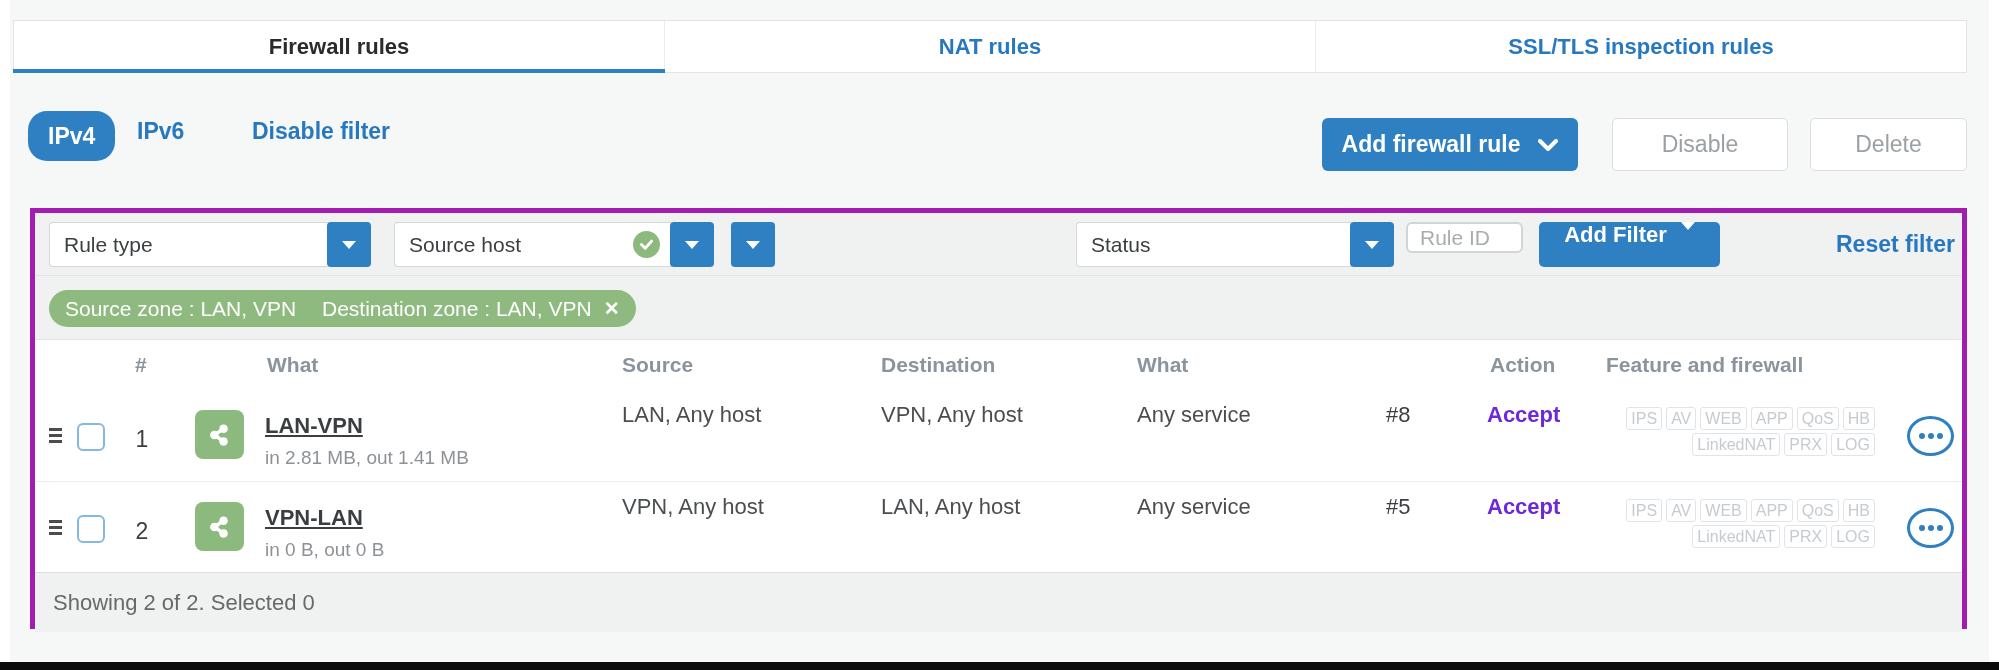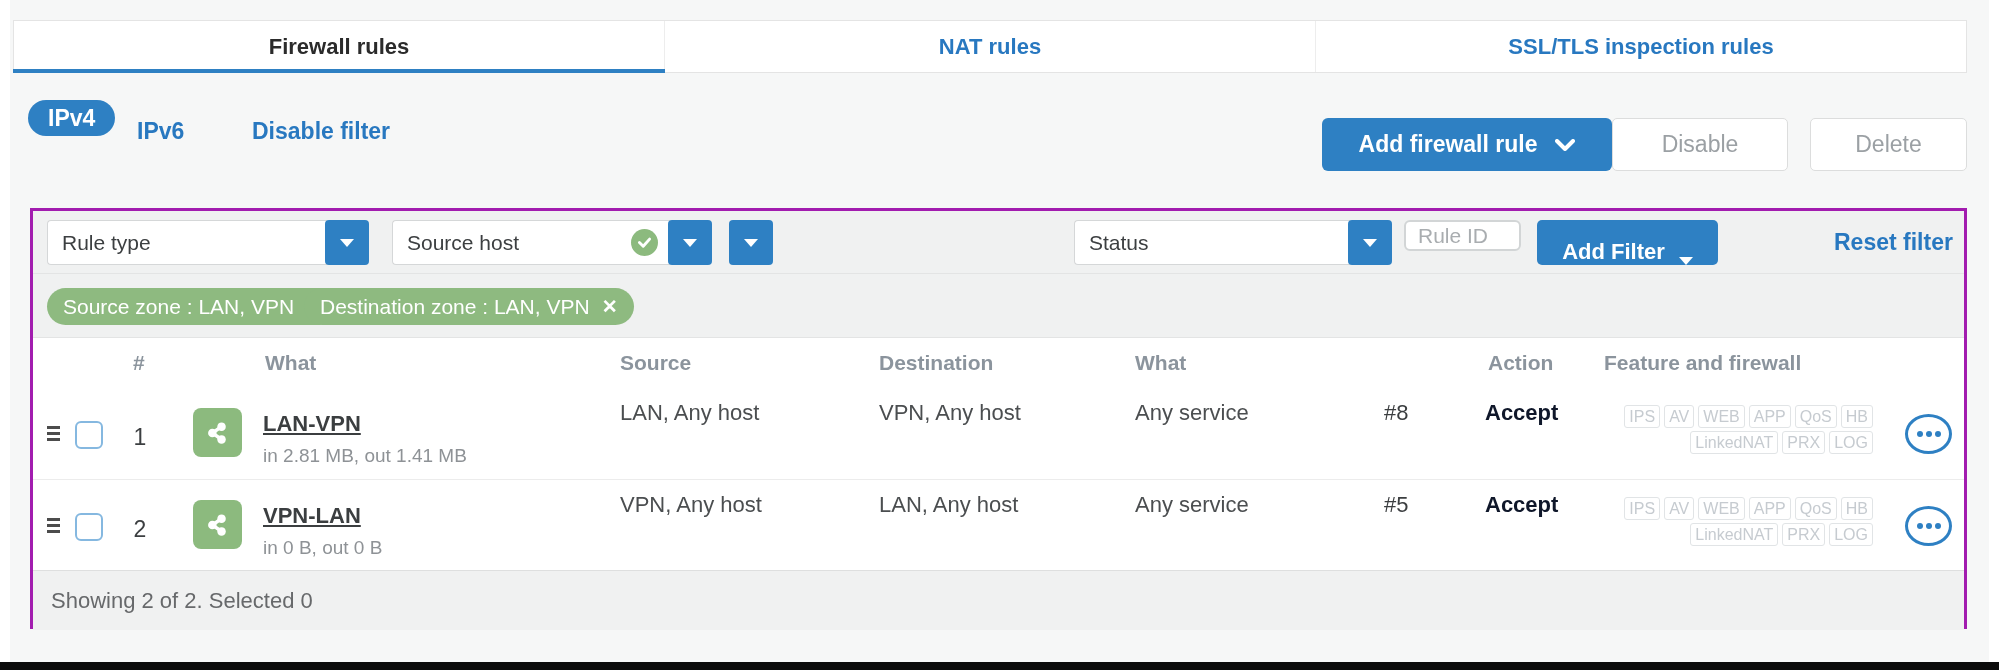--- a/index.html
+++ b/index.html
@@ -12,60 +12,60 @@
   
   .tabbar { position: absolute; left: 3px; top: 20px; width: 1954px; height: 53px;
             background: #ffffff; border: 1px solid #e4e4e4; display: flex; }
   .tab { flex: 1 1 0; display: flex; align-items: center; justify-content: center; position: relative;
          font-size: 22px; font-weight: bold; color: #2878c0; cursor: pointer; border-right: 1px solid #ededed; }
   .tab:last-child { border-right: none; }
   .tab.active { color: #2b2b2b; }
   .tab.active .tab-underline { position: absolute; left: -1px; right: -1px; bottom: -1px; height: 4px; background: #2e80c3; }
 
   
-  .pill-ipv4 { position: absolute; left: 18px; top: 100px; height: 36px; padding: 0 20px; border-radius: 19px;
+  .pill-ipv4 { position: absolute; left: 18px; top: 111px; height: 50px; padding: 0 20px; border-radius: 19px;
                background: #2e80c3; color: #fff; font-size: 23px; font-weight: bold; display: flex; align-items: center; cursor: pointer; }
   .link-ipv6 { position: absolute; left: 127px; top: 118px; font-size: 23px; font-weight: bold; color: #2878c0; cursor: pointer; }
   .link-disable-filter { position: absolute; left: 242px; top: 118px; font-size: 23px; font-weight: bold; color: #2878c0; cursor: pointer; }
 
-  .btn-add-rule { position: absolute; left: 1312px; top: 118px; width: 290px; height: 53px; background: #2e80c3;
+  .btn-add-rule { position: absolute; left: 1312px; top: 118px; width: 256px; height: 53px; background: #2e80c3;
                   border: none; border-radius: 6px; color: #fff; font-size: 23px; font-weight: bold;
                   display: flex; align-items: center; justify-content: center; gap: 18px; cursor: pointer;
                   font-family: "Liberation Sans", sans-serif; }
   .btn-secondary { position: absolute; top: 118px; height: 53px; background: #fff; border: 1px solid #dcdddd;
                    border-radius: 5px; color: #9ba0a4; font-size: 23px; display: flex; align-items: center;
                    justify-content: center; cursor: pointer; font-family: "Liberation Sans", sans-serif; }
   .btn-disable { left: 1602px; width: 176px; }
   .btn-delete { left: 1800px; width: 157px; }
   .chev-down { width: 20px; height: 12px; }
 
   
   .panel { position: absolute; left: 20px; top: 208px; width: 1937px; height: 421px;
-           background: #ffffff; border: 3px solid #a21caf; }
+           background: #ffffff; border: 5px solid #a21caf; }
 
   .filter-band { position: absolute; left: 0; top: 0; width: 100%; height: 63px; background: #f0f1f1; border-bottom: 1px solid #e3e4e4; }
   .chips-band  { position: absolute; left: 0; top: 63px; width: 100%; height: 64px; background: #f0f1f1; border-bottom: 1px solid #e3e4e4; }
 
   .dd { position: absolute; top: 9px; height: 45px; display: flex; cursor: pointer; }
   .dd-white { background: #fff; border: 1px solid #d5d7d8; border-right: none; border-radius: 4px 0 0 4px;
               display: flex; align-items: center; padding: 0 12px 0 14px; font-size: 21px; color: #3c3f41; }
   .dd-label { flex: 1 1 auto; }
   .dd-check { width: 27px; height: 27px; border-radius: 50%; background: #8cba7e; display: flex; align-items: center;
               justify-content: center; flex: 0 0 auto; margin-left: 8px; }
   .dd-btn { width: 44px; background: #2e80c3; border-radius: 4px; margin-left: -2px; display: flex; align-items: center;
             justify-content: center; flex: 0 0 auto; }
   .tri-down { width: 0; height: 0; border-left: 7px solid transparent; border-right: 7px solid transparent; border-top: 8px solid #fff; }
 
   .rule-id-input { position: absolute; left: 1371px; top: 9px; width: 117px; height: 31px; border: 2px solid #d2d5d6;
                    border-radius: 6px; background: #fff; padding: 0 12px; font-size: 21px; color: #3c3f41;
                    font-family: "Liberation Sans", sans-serif; outline: none; }
   .rule-id-input::placeholder { color: #a9adb0; }
   .btn-add-filter { position: absolute; left: 1504px; top: 9px; width: 181px; height: 45px; background: #2e80c3;
                     border: none; border-radius: 5px; color: #fff; font-size: 22px; font-weight: bold;
-                    display: flex; align-items: flex-end; justify-content: center; gap: 14px; cursor: pointer;
+                    display: flex; align-items: flex-start; justify-content: center; gap: 14px; cursor: pointer;
                     font-family: "Liberation Sans", sans-serif; }
   .link-reset-filter { position: absolute; left: 1801px; top: 9px; height: 45px; display: flex; align-items: center;
                        font-size: 23px; font-weight: bold; color: #2878c0; cursor: pointer; }
 
   .chip { position: absolute; top: 14px; height: 37px; border-radius: 19px; background: #8eba80; color: #fff;
           font-size: 21px; display: flex; align-items: center; padding: 0 16px; gap: 12px; }
   .chip-x { font-size: 19px; font-weight: bold; cursor: pointer; line-height: 1; }
 
   
   .thead { position: absolute; left: 0; top: 127px; width: 100%; height: 50px; background: #fff; }
@@ -83,21 +83,21 @@
   .rule-icon { position: absolute; left: 160px; top: 20px; width: 49px; height: 49px; border-radius: 8px;
                background: #8cba7e; display: flex; align-items: center; justify-content: center; }
   .rule-name { position: absolute; left: 230px; top: 23px; font-size: 22px; font-weight: bold; color: #3b3e40;
                text-decoration: underline; cursor: pointer; white-space: nowrap; }
   .rule-traffic { position: absolute; left: 230px; top: 57px; font-size: 19px; color: #8e9296; white-space: nowrap; }
   .cell { position: absolute; top: 12px; font-size: 22px; color: #4b4e50; white-space: nowrap; }
   .cell-source { left: 587px; }
   .cell-dest { left: 846px; }
   .cell-what { left: 1102px; }
   .cell-id { left: 1351px; color: #3b3e40; }
-  .cell-action { left: 1452px; font-weight: bold; color: #0f172a; }
+  .cell-action { left: 1452px; font-weight: bold; color: #6d28d9; }
   .features { position: absolute; left: 1588px; top: 17px; width: 252px; display: flex; flex-direction: column;
               align-items: flex-end; gap: 3px; }
   .feat-line { display: flex; gap: 4px; }
   .badge { font-size: 16px; color: #c6cbd0; border: 1px solid #e1e4e6; border-radius: 3px; padding: 1px 4px;
            line-height: 1.2; white-space: nowrap; }
   .more-btn { position: absolute; left: 1872px; top: 26px; width: 47px; height: 40px; border: 3px solid #2e80c3;
               border-radius: 50%; background: #fff; display: flex; align-items: center; justify-content: center;
               gap: 3px; cursor: pointer; }
   .more-btn i { width: 6px; height: 6px; border-radius: 50%; background: #2e80c3; }
 

